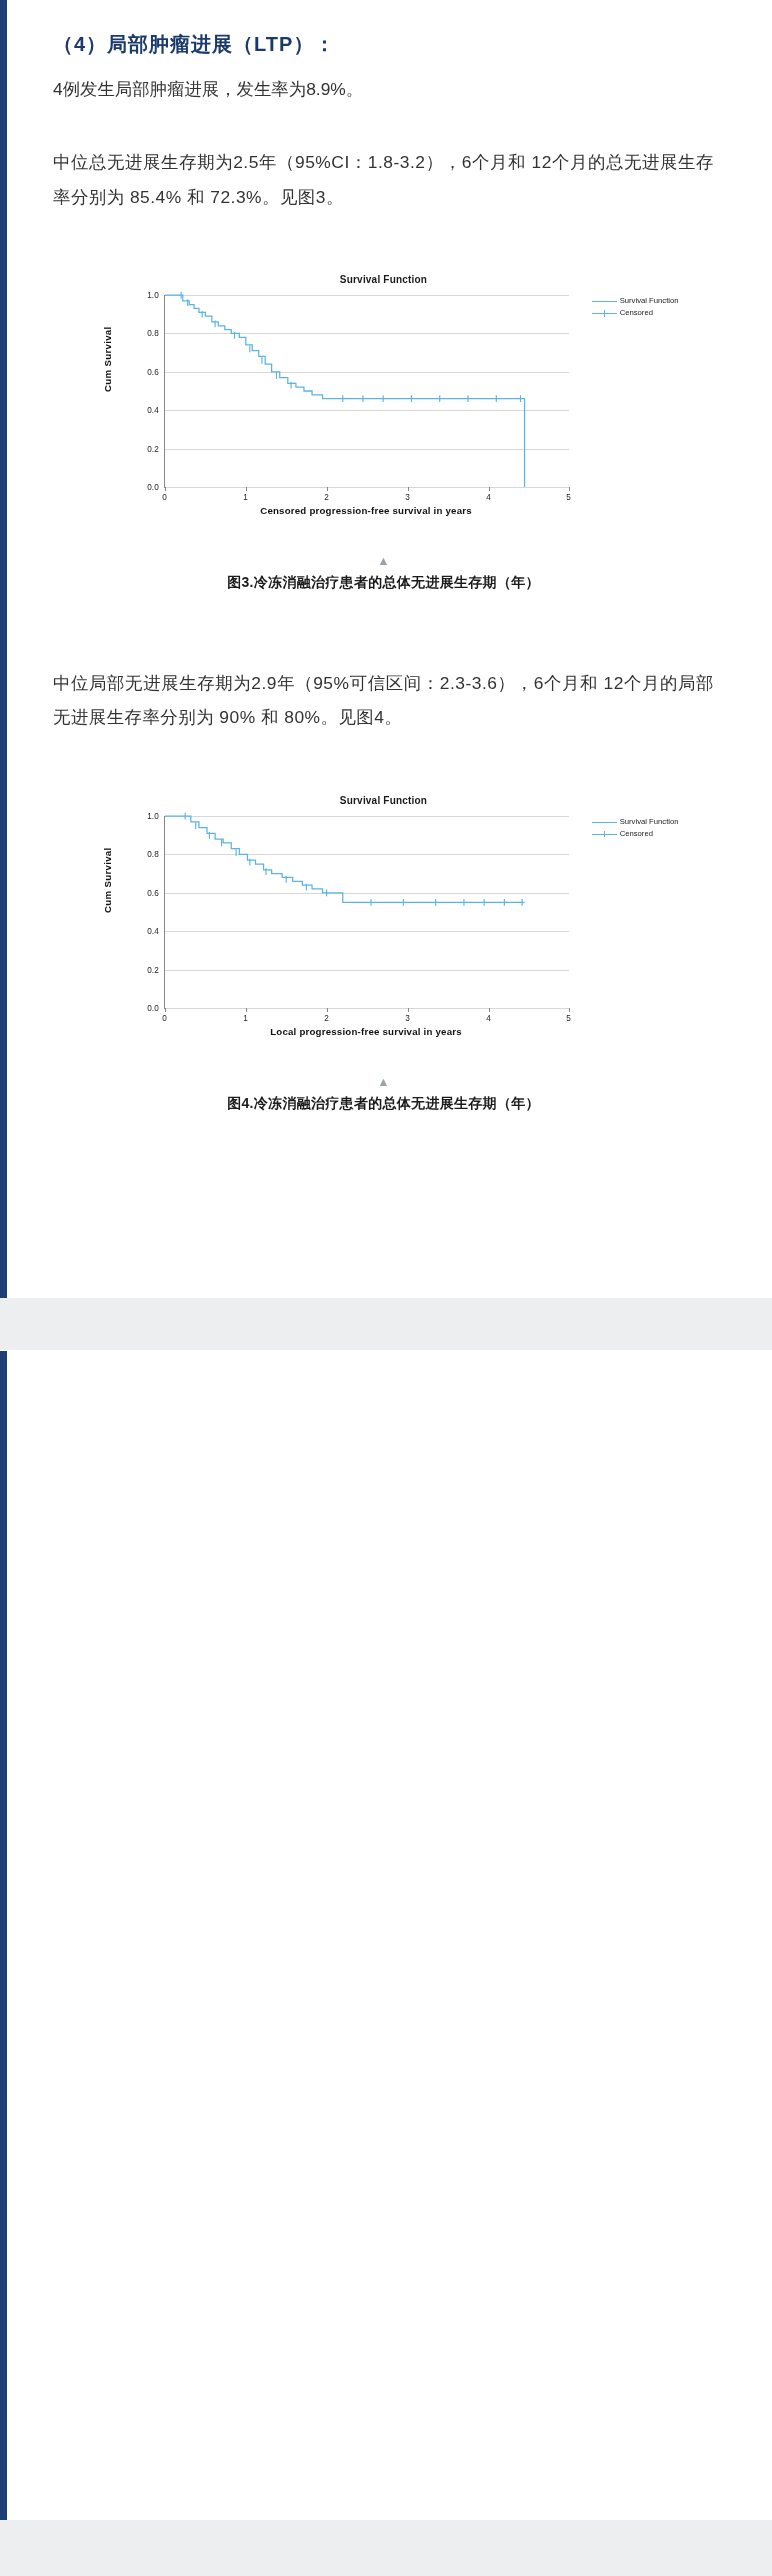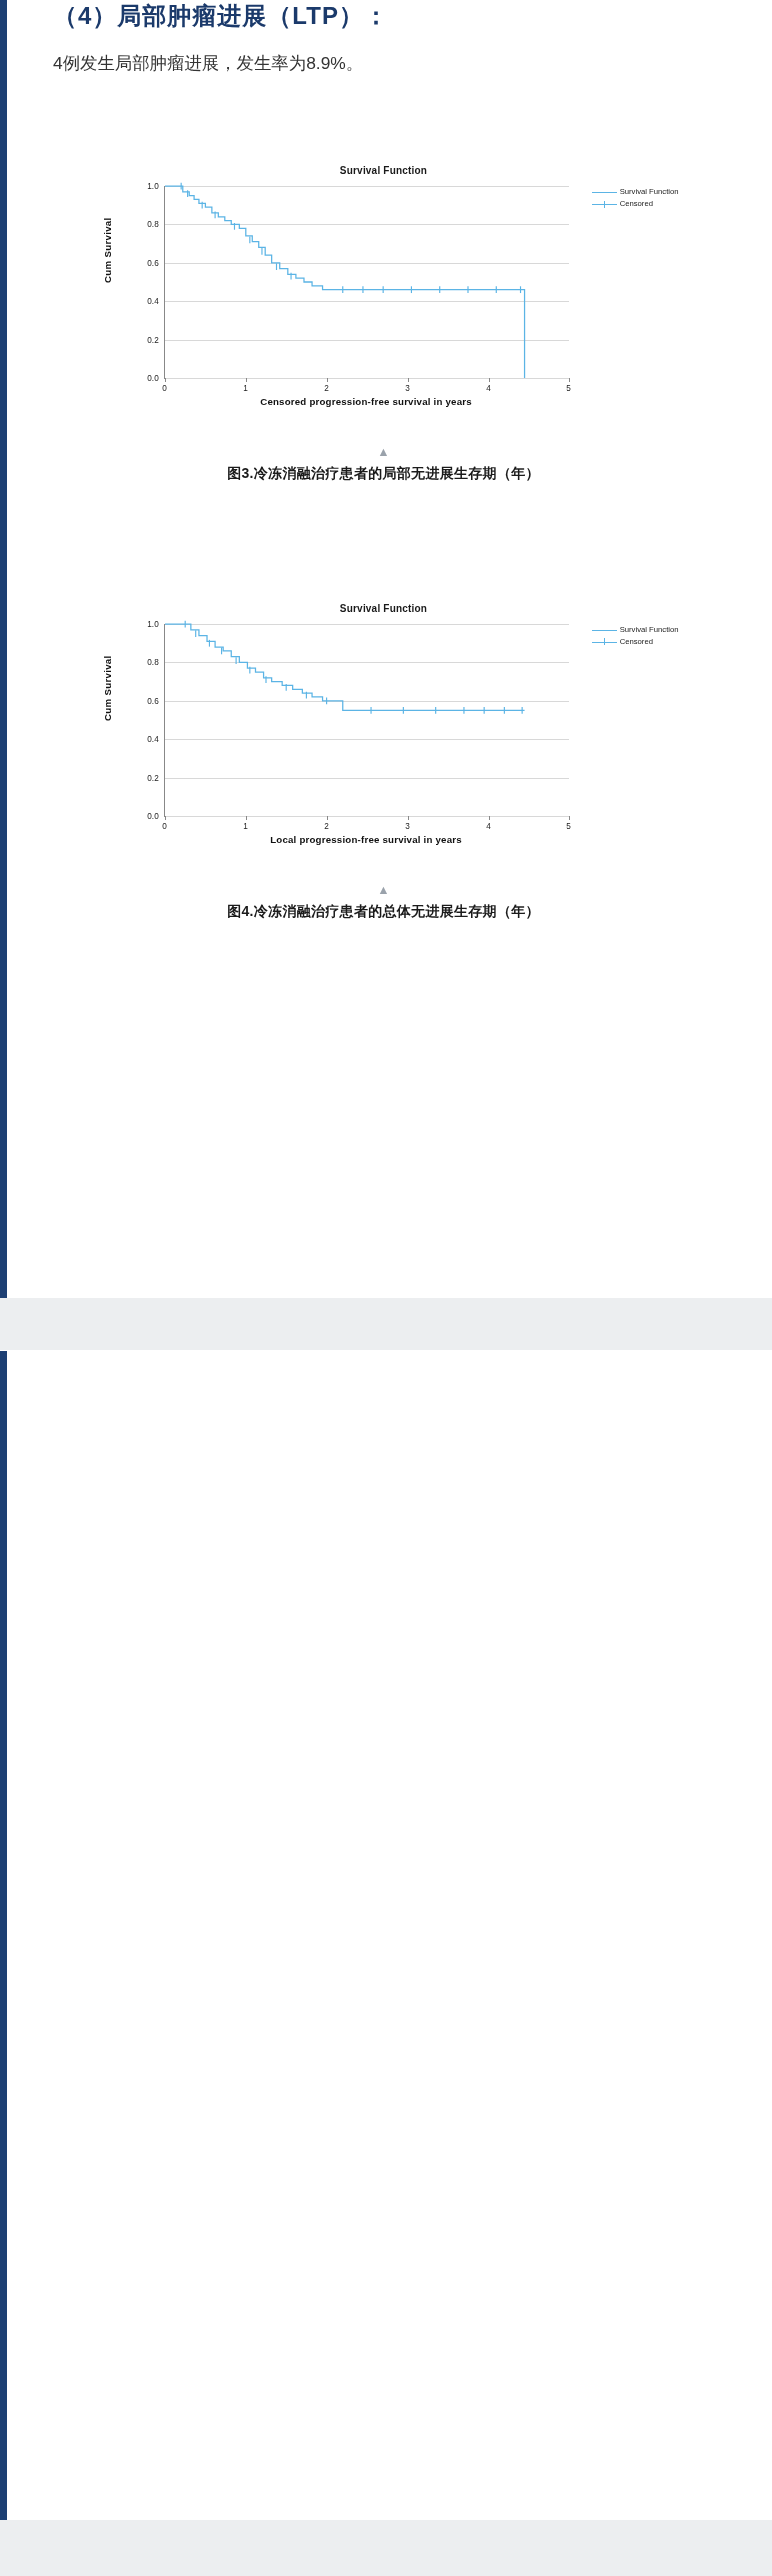--- a/index.html
+++ b/index.html
@@ -34,25 +34,26 @@
     top: 1351px;
     width: 6.8px;
     height: 1225px;
     background: #1d3f73;
   }
   .content {
     position: relative;
     padding: 0 58px 0 53px;
   }
   .section-head {
-    font-size: 24px;
+    font-size: 20px;
     font-weight: bold;
     color: #1b3a6b;
     letter-spacing: 1px;
     margin: 0;
+    padding-top: 31px;
   }
   .body-text {
     font-size: 17.4px;
     line-height: 2.0;
     color: #333333;
     margin: 0;
     padding-top: 13.5px;
   }
   .body-text.justify {
     text-align: justify;
@@ -227,20 +228,21 @@
   <div class="left-bar"></div>
   <div class="left-bar-2"></div>
 
   <div class="content">
 
     <h2 class="section-head">（4）局部肿瘤进展（LTP）：</h2>
     <p class="body-text">4例发生局部肿瘤进展，发生率为8.9%。</p>
 
     <div class="spacer-26"></div>
 
+    <p class="body-text justify">中位总无进展生存期为2.5年（95%CI：1.8-3.2），6个月和 12个月的总无进展生存率分别为 85.4% 和 72.3%。见图3。</p>
 
     <div class="spacer-40"></div>
 
     <div class="chart-wrap">
       <div class="chart-figure">
         <div class="chart-title">Survival Function</div>
 
         <div class="y-axis-title">Cum Survival</div>
 
         <div class="plot-area" id="plot-fig3">
@@ -305,28 +307,29 @@
                 <span class="pl"></span>
               </span>
             <span>Censored</span>
           </div>
         </div>
       </div>
     </div>
 
     <div class="tri-mark">▲</div>
 
-    <div class="caption">图3.冷冻消融治疗患者的局部无进展生存期（年）</div>
+    <div class="caption">图3.冷冻消融治疗患者的总体无进展生存期（年）</div>
 
   </div>
 
   <div class="band" style="top:1298px;"></div>
 
   <div class="content" style="padding-top:60px;">
 
+    <p class="body-text justify">中位局部无进展生存期为2.9年（95%可信区间：2.3-3.6），6个月和 12个月的局部无进展生存率分别为 90% 和 80%。见图4。</p>
 
     <div class="spacer-40"></div>
 
     <div class="chart-wrap">
       <div class="chart-figure">
         <div class="chart-title">Survival Function</div>
 
         <div class="y-axis-title">Cum Survival</div>
 
         <div class="plot-area" id="plot-fig4">

